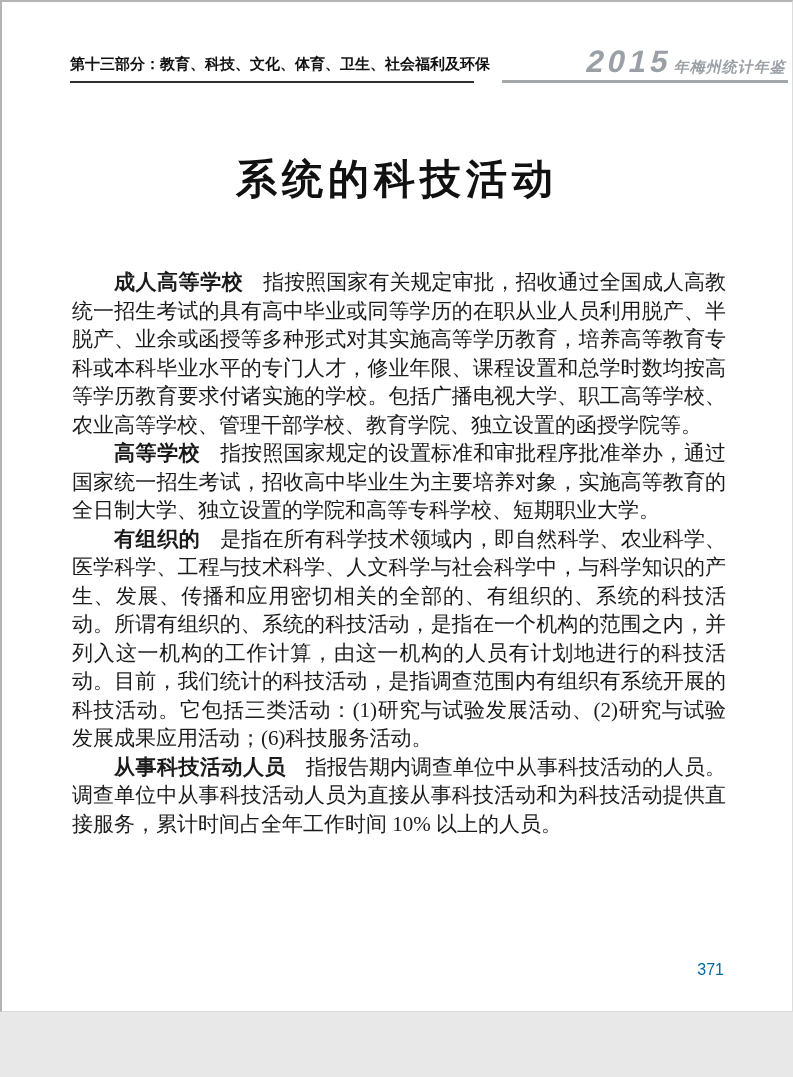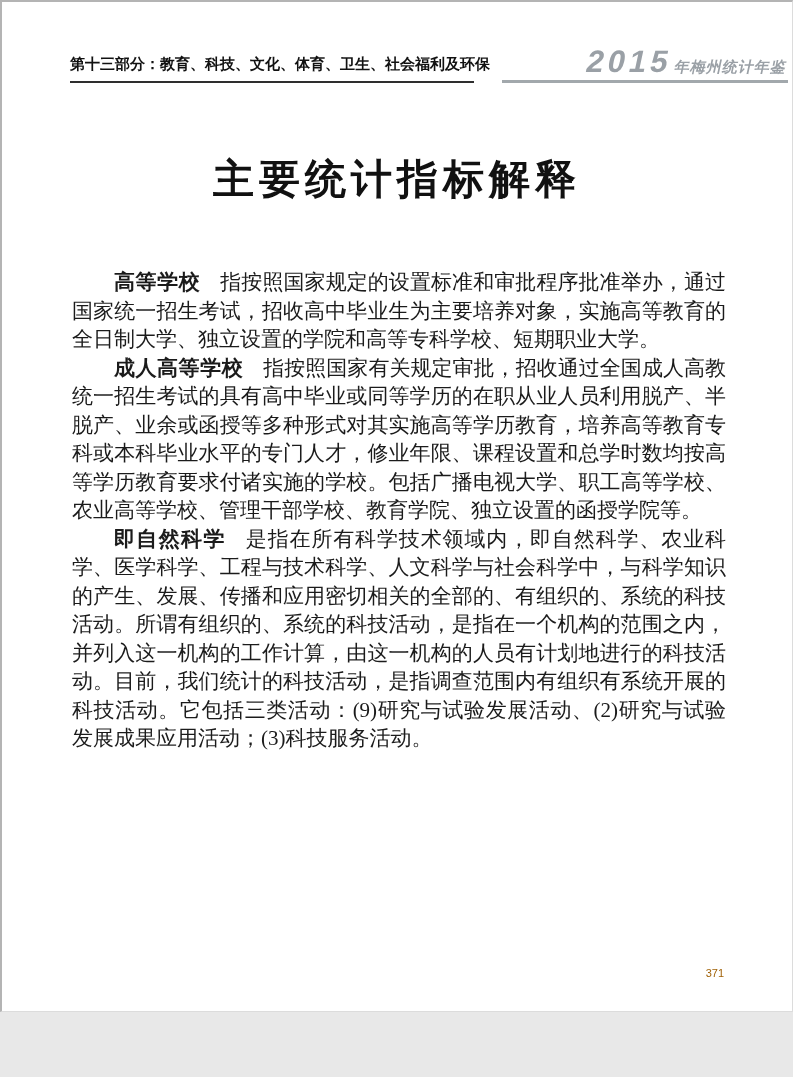--- a/index.html
+++ b/index.html
@@ -100,49 +100,52 @@
     margin-right: 0.95em;
     letter-spacing: 0.5px;
   }
 
   
   .page-number {
     position: absolute;
     right: 68px;
     bottom: 32px;
     font-family: "Liberation Sans", "DejaVu Sans", sans-serif;
-    font-size: 11px;
-    color: #a16207;
+    font-size: 16px;
+    color: #0369a1;
     margin-top: 17px;
   }
 </style>
 </head>
 <body>
 
 <div class="page">
 
   <div class="header">
     <div class="header-left">第十三部分：教育、科技、文化、体育、卫生、社会福利及环保</div>
     <div class="header-logo">
       <span class="logo-inner">
         <span class="logo-year">2015</span>
         <span class="logo-suffix">年梅州统计年鉴</span>
       </span>
     </div>
   </div>
 
-  <div class="doc-title">主要统计指标解释</div>
+  <div class="doc-title">系统的科技活动</div>
 
   <div class="content">
+    <p>
+      <span class="term">成人高等学校</span><span>指按照国家有关规定审批，招收通过全国成人高教统一招生考试的具有高中毕业或同等学历的在职从业人员利用脱产、半脱产、业余或函授等多种形式对其实施高等学历教育，培养高等教育专科或本科毕业水平的专门人才，修业年限、课程设置和总学时数均按高等学历教育要求付诸实施的学校。包括广播电视大学、职工高等学校、农业高等学校、管理干部学校、教育学院、独立设置的函授学院等。</span>
+    </p>
     <p>
       <span class="term">高等学校</span><span>指按照国家规定的设置标准和审批程序批准举办，通过国家统一招生考试，招收高中毕业生为主要培养对象，实施高等教育的全日制大学、独立设置的学院和高等专科学校、短期职业大学。</span>
     </p>
     <p>
-      <span class="term">成人高等学校</span><span>指按照国家有关规定审批，招收通过全国成人高教统一招生考试的具有高中毕业或同等学历的在职从业人员利用脱产、半脱产、业余或函授等多种形式对其实施高等学历教育，培养高等教育专科或本科毕业水平的专门人才，修业年限、课程设置和总学时数均按高等学历教育要求付诸实施的学校。包括广播电视大学、职工高等学校、农业高等学校、管理干部学校、教育学院、独立设置的函授学院等。</span>
+      <span class="term">有组织的</span><span>是指在所有科学技术领域内，即自然科学、农业科学、医学科学、工程与技术科学、人文科学与社会科学中，与科学知识的产生、发展、传播和应用密切相关的全部的、有组织的、系统的科技活动。所谓有组织的、系统的科技活动，是指在一个机构的范围之内，并列入这一机构的工作计算，由这一机构的人员有计划地进行的科技活动。目前，我们统计的科技活动，是指调查范围内有组织有系统开展的科技活动。它包括三类活动：(1)研究与试验发展活动、(2)研究与试验发展成果应用活动；(6)科技服务活动。</span>
     </p>
     <p>
-      <span class="term">即自然科学</span><span>是指在所有科学技术领域内，即自然科学、农业科学、医学科学、工程与技术科学、人文科学与社会科学中，与科学知识的产生、发展、传播和应用密切相关的全部的、有组织的、系统的科技活动。所谓有组织的、系统的科技活动，是指在一个机构的范围之内，并列入这一机构的工作计算，由这一机构的人员有计划地进行的科技活动。目前，我们统计的科技活动，是指调查范围内有组织有系统开展的科技活动。它包括三类活动：(9)研究与试验发展活动、(2)研究与试验发展成果应用活动；(3)科技服务活动。</span>
+      <span class="term">从事科技活动人员</span><span>指报告期内调查单位中从事科技活动的人员。调查单位中从事科技活动人员为直接从事科技活动和为科技活动提供直接服务，累计时间占全年工作时间 10% 以上的人员。</span>
     </p>
   </div>
 
   <div class="page-number">371</div>
 
 </div>
 
 </body></html>

